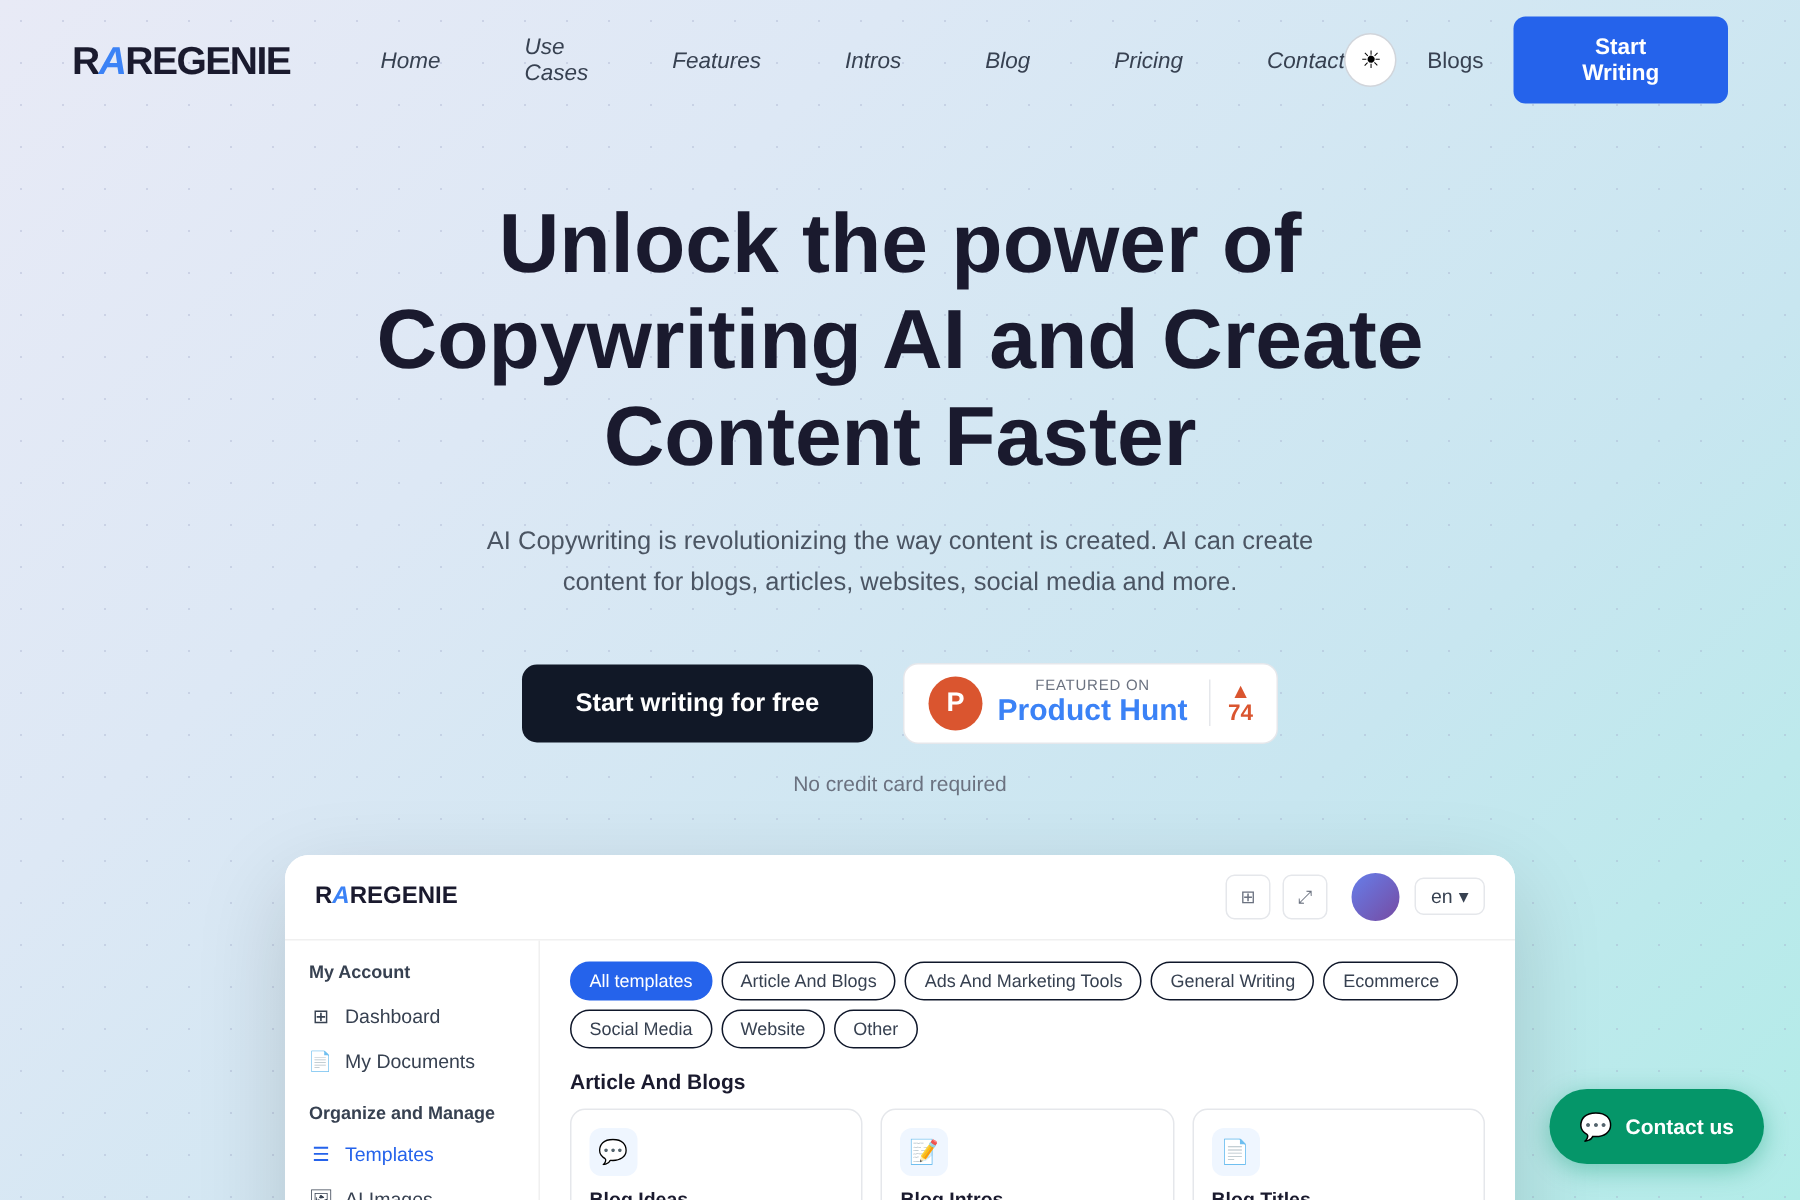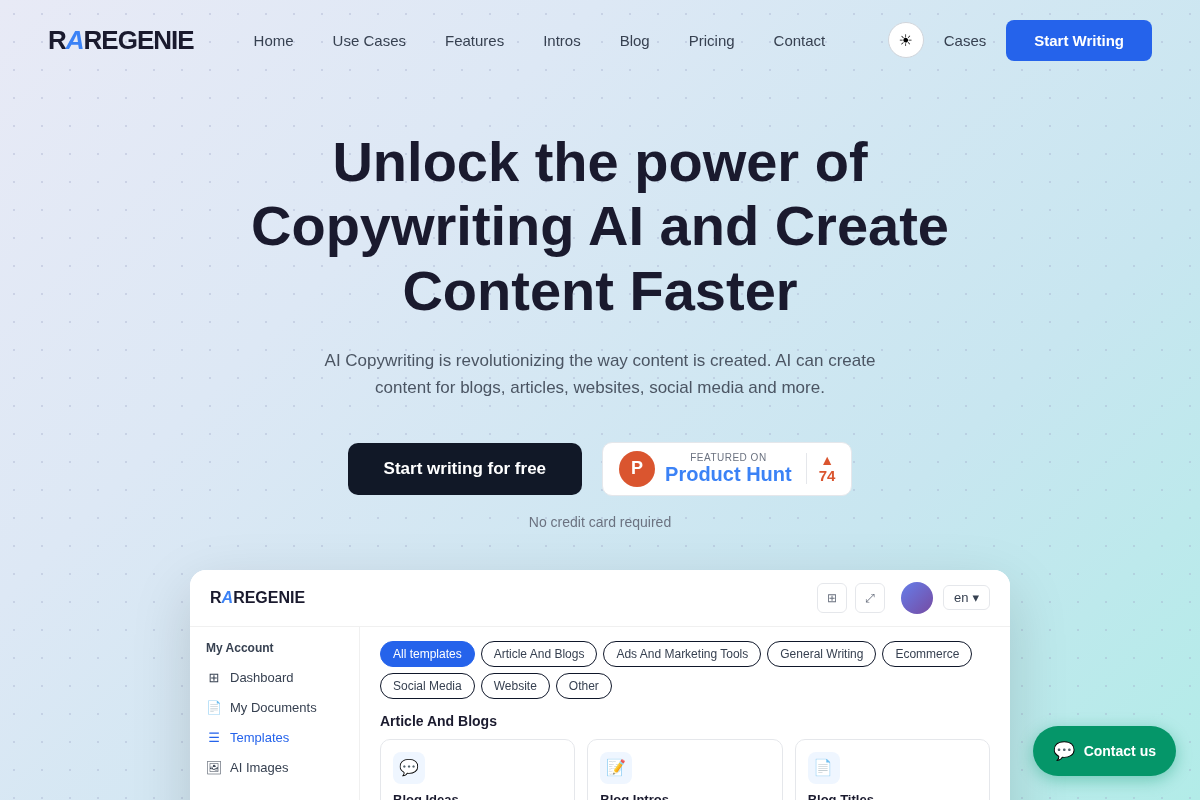--- a/index.html
+++ b/index.html
@@ -34,22 +34,23 @@
       letter-spacing: -1px;
       margin-right: 60px;
       flex-shrink: 0;
     }
     .logo-r { color: #1a1a2e; }
     .logo-a { color: #3b82f6; font-style: italic; }
 
     nav {
       display: flex;
       align-items: center;
-      gap: 39px;
+      gap: 56px;
       flex: 1;
+      font-style: italic;
     }
 
     nav a {
       text-decoration: none;
       color: #374151;
       font-size: 15px;
       font-weight: 500;
       cursor: pointer;
     }
 
@@ -430,21 +431,21 @@
     <a>Features</a>
     <a>Intros</a>
     <a>Blog</a>
     <a>Pricing</a>
     <a>Contact</a>
   </nav>
   <div class="header-right">
     <div class="theme-toggle">
       <span>☀</span>
     </div>
-    <a class="login-btn">Cases</a>
+    <a class="login-btn">Blogs</a>
     <button class="start-writing-btn">Start Writing</button>
   </div>
 </header>
 
 <section class="hero">
   <h1>Unlock the power of Copywriting AI and Create Content Faster</h1>
   <p>AI Copywriting is revolutionizing the way content is created. AI can create content for blogs, articles, websites, social media and more.</p>
 
   <div class="hero-buttons">
     <button class="cta-black">Start writing for free</button>
@@ -487,20 +488,21 @@
     <div class="app-sidebar">
       <div class="sidebar-section-title">My Account</div>
       <div class="sidebar-item">
         <span class="sidebar-icon">⊞</span>
         <span>Dashboard</span>
       </div>
       <div class="sidebar-item">
         <span class="sidebar-icon">📄</span>
         <span>My Documents</span>
       </div>
+      <div class="sidebar-section-title2">Organize and Manage</div>
       <div class="sidebar-item active">
         <span class="sidebar-icon">☰</span>
         <span>Templates</span>
       </div>
       <div class="sidebar-item">
         <span class="sidebar-icon">🖼</span>
         <span>AI Images</span>
       </div>
 
     </div>

